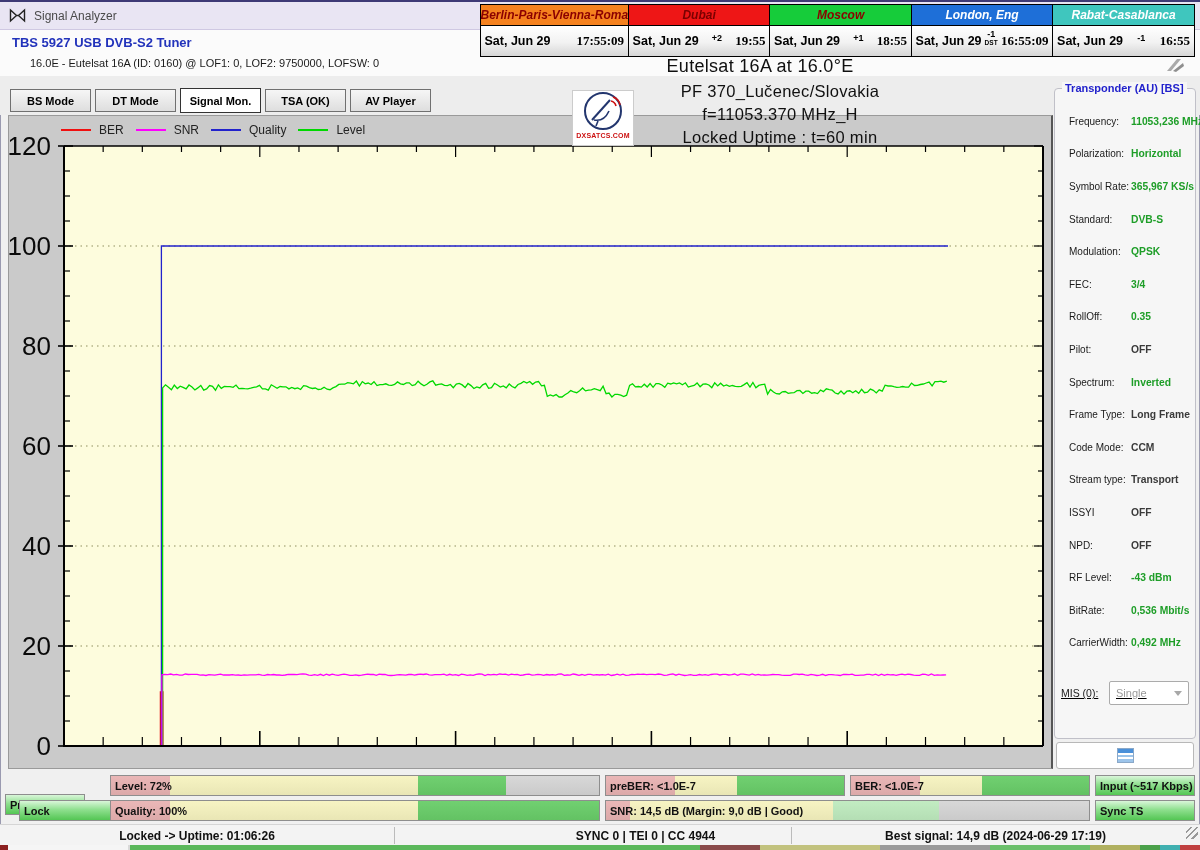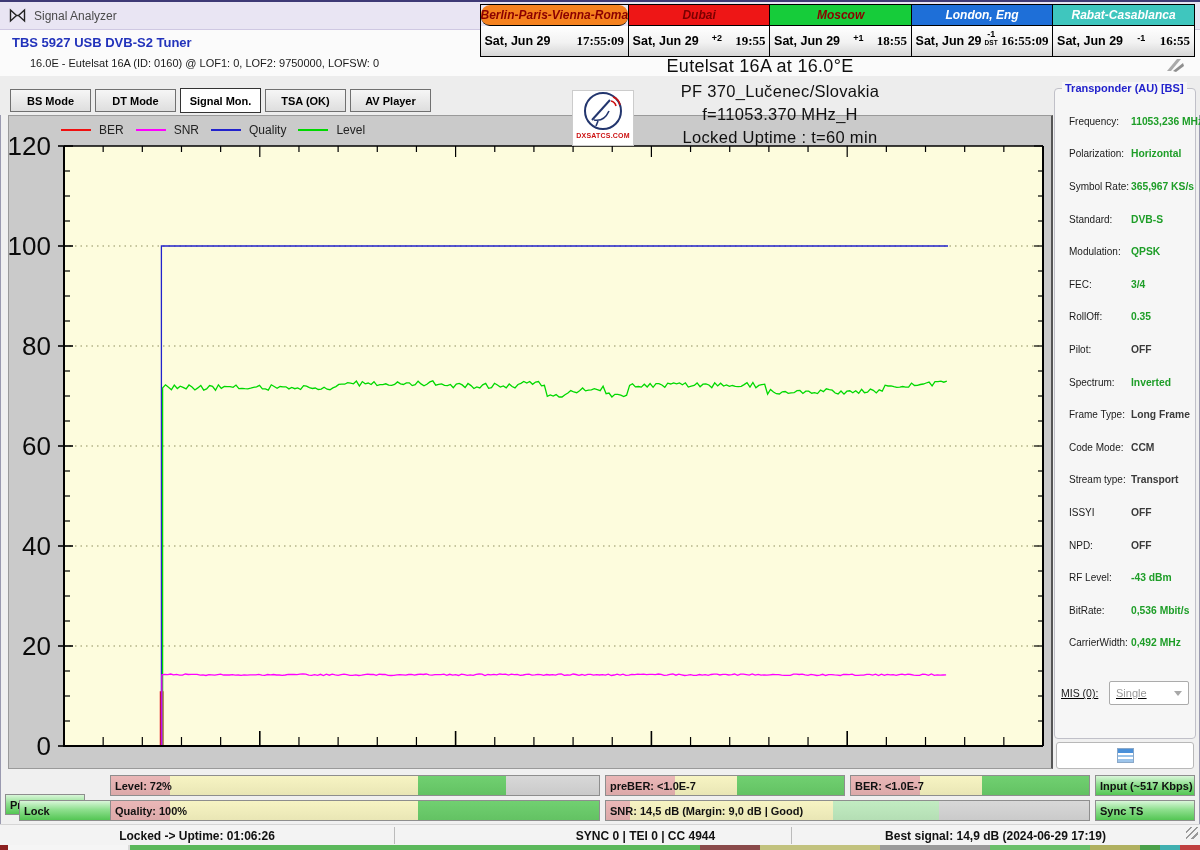--- a/index.html
+++ b/index.html
@@ -112,21 +112,21 @@
   <div class="tuner-title">TBS 5927 USB DVB-S2 Tuner</div>
   <div class="tuner-sub">16.0E - Eutelsat 16A (ID: 0160) @ LOF1: 0, LOF2: 9750000, LOFSW: 0</div>
 
   <div class="hdr-line" id="hdr1">Eutelsat 16A at 16.0°E</div>
   <div class="hdr-line" id="hdr2">PF 370_Lučenec/Slovakia</div>
   <div class="hdr-line" id="hdr3">f=11053.370 MHz_H</div>
   <div class="hdr-line" id="hdr4">Locked Uptime : t=60 min</div>
 
   <div id="clocks">
       <div class="clock">
-        <div class="chead" style="background: rgb(245, 130, 31); color: rgb(139, 0, 0); border-radius: 9px;">Berlin-Paris-Vienna-Roma</div>
+        <div class="chead" style="background: rgb(245, 130, 31); color: rgb(139, 0, 0);">Berlin-Paris-Vienna-Roma</div>
         <div class="cbody">
           <span class="cdate">Sat, Jun 29</span>
           <span class="coffs"></span>
           <span class="ctime">17:55:09</span>
         </div>
       </div>
       <div class="clock">
         <div class="chead" style="background: rgb(238, 22, 22); color: rgb(122, 0, 0);">Dubai</div>
         <div class="cbody">
           <span class="cdate">Sat, Jun 29</span>

